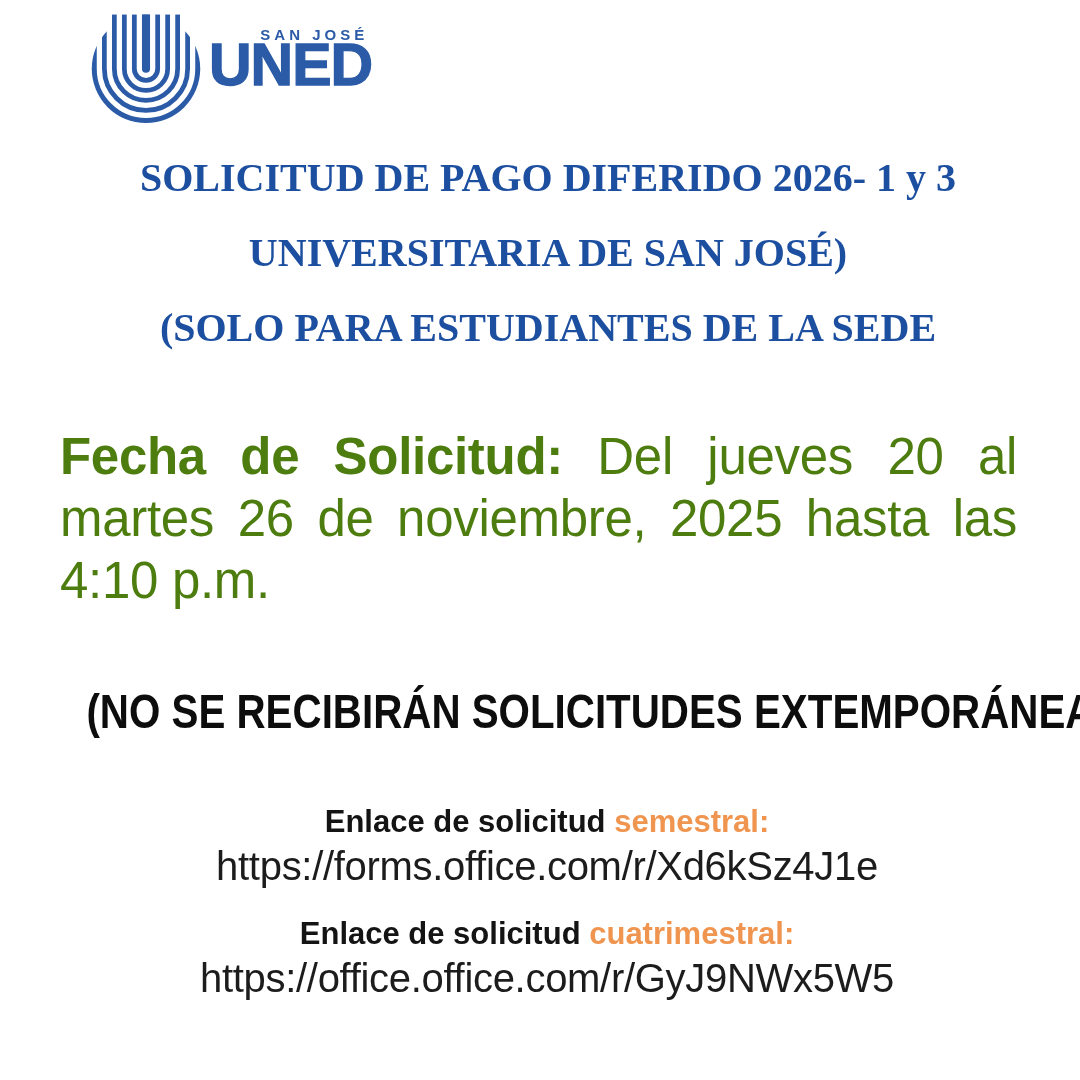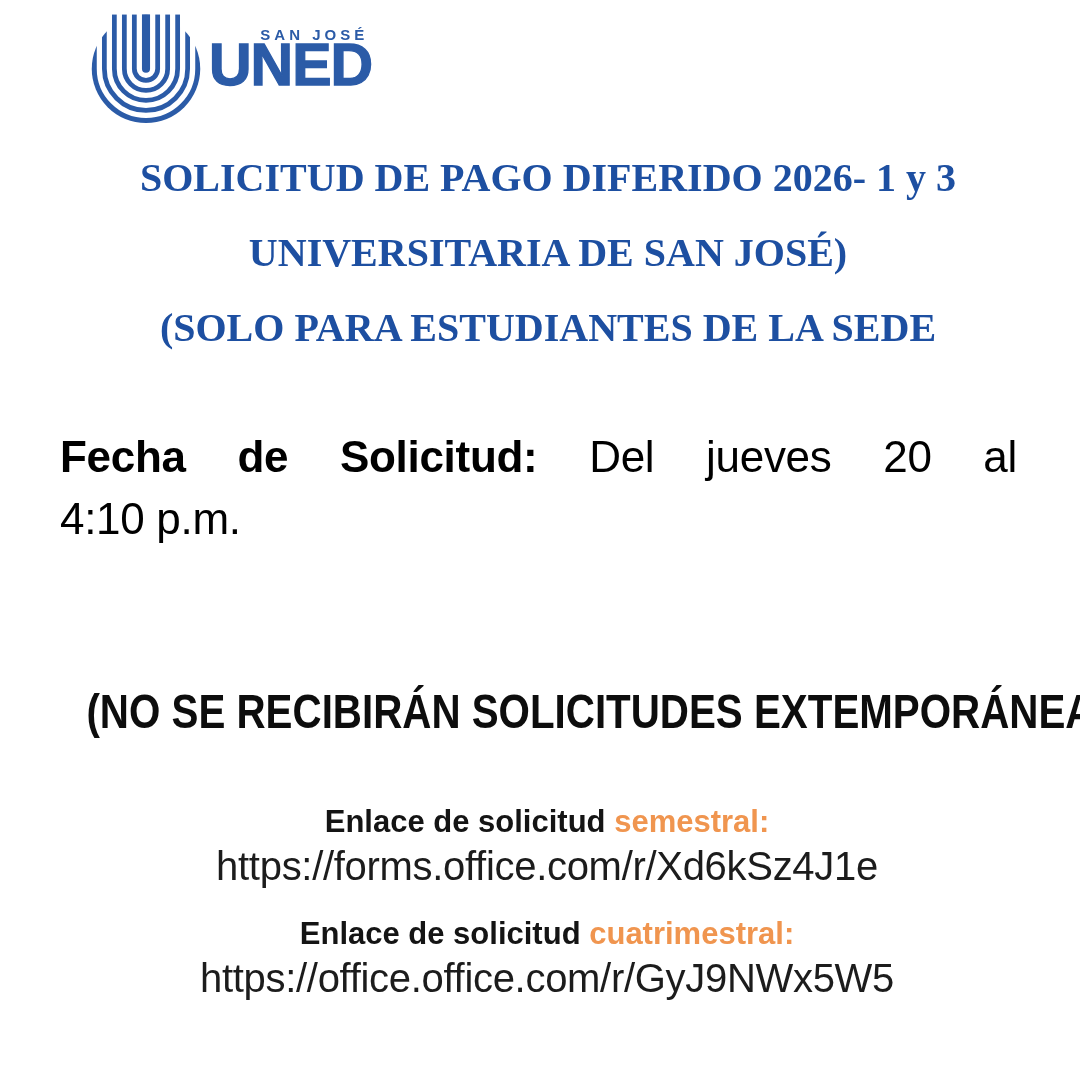--- a/index.html
+++ b/index.html
@@ -54,23 +54,23 @@
     color: var(--blue-heading, #1d4fa1);
   }
   .h-line { height: 75px; line-height: 75px; white-space: nowrap; }
 
   
   .body-par {
     position: absolute;
     top: 426px;
     left: 60px;
     width: 957px;
-    font-size: 44px;
+    font-size: 51px;
     letter-spacing: -0.3px;
-    color: #000000;
+    color: #4d7c0f;
   }
   .p-line { line-height: 62px; white-space: normal; }
   .just { text-align: justify; text-align-last: justify; }
   .b { font-weight: 700; }
 
   
   .notice {
     position: absolute;
     top: 682px;
     left: 0;
@@ -135,20 +135,21 @@
   </header>
 
   <section class="heading">
     <div class="h-line">SOLICITUD DE PAGO DIFERIDO 2026- 1 y 3</div>
     <div class="h-line">UNIVERSITARIA DE SAN JOSÉ)</div>
     <div class="h-line">(SOLO PARA ESTUDIANTES DE LA SEDE</div>
   </section>
 
   <section class="body-par">
     <div class="p-line just"><span class="b">Fecha de Solicitud:</span> <span>Del jueves 20 al</span></div>
+    <div class="p-line just">martes 26 de noviembre, 2025 hasta las</div>
     <div class="p-line">4:10 p.m.</div>
   </section>
 
   <section class="notice">(NO SE RECIBIRÁN SOLICITUDES EXTEMPORÁNEAS)</section>
 
   <section class="links">
     <div class="link-block">
       <div class="link-label"><span class="b">Enlace de solicitud</span> <span class="term">semestral:</span></div>
       <div class="link-url">https://forms.office.com/r/Xd6kSz4J1e</div>
     </div>

